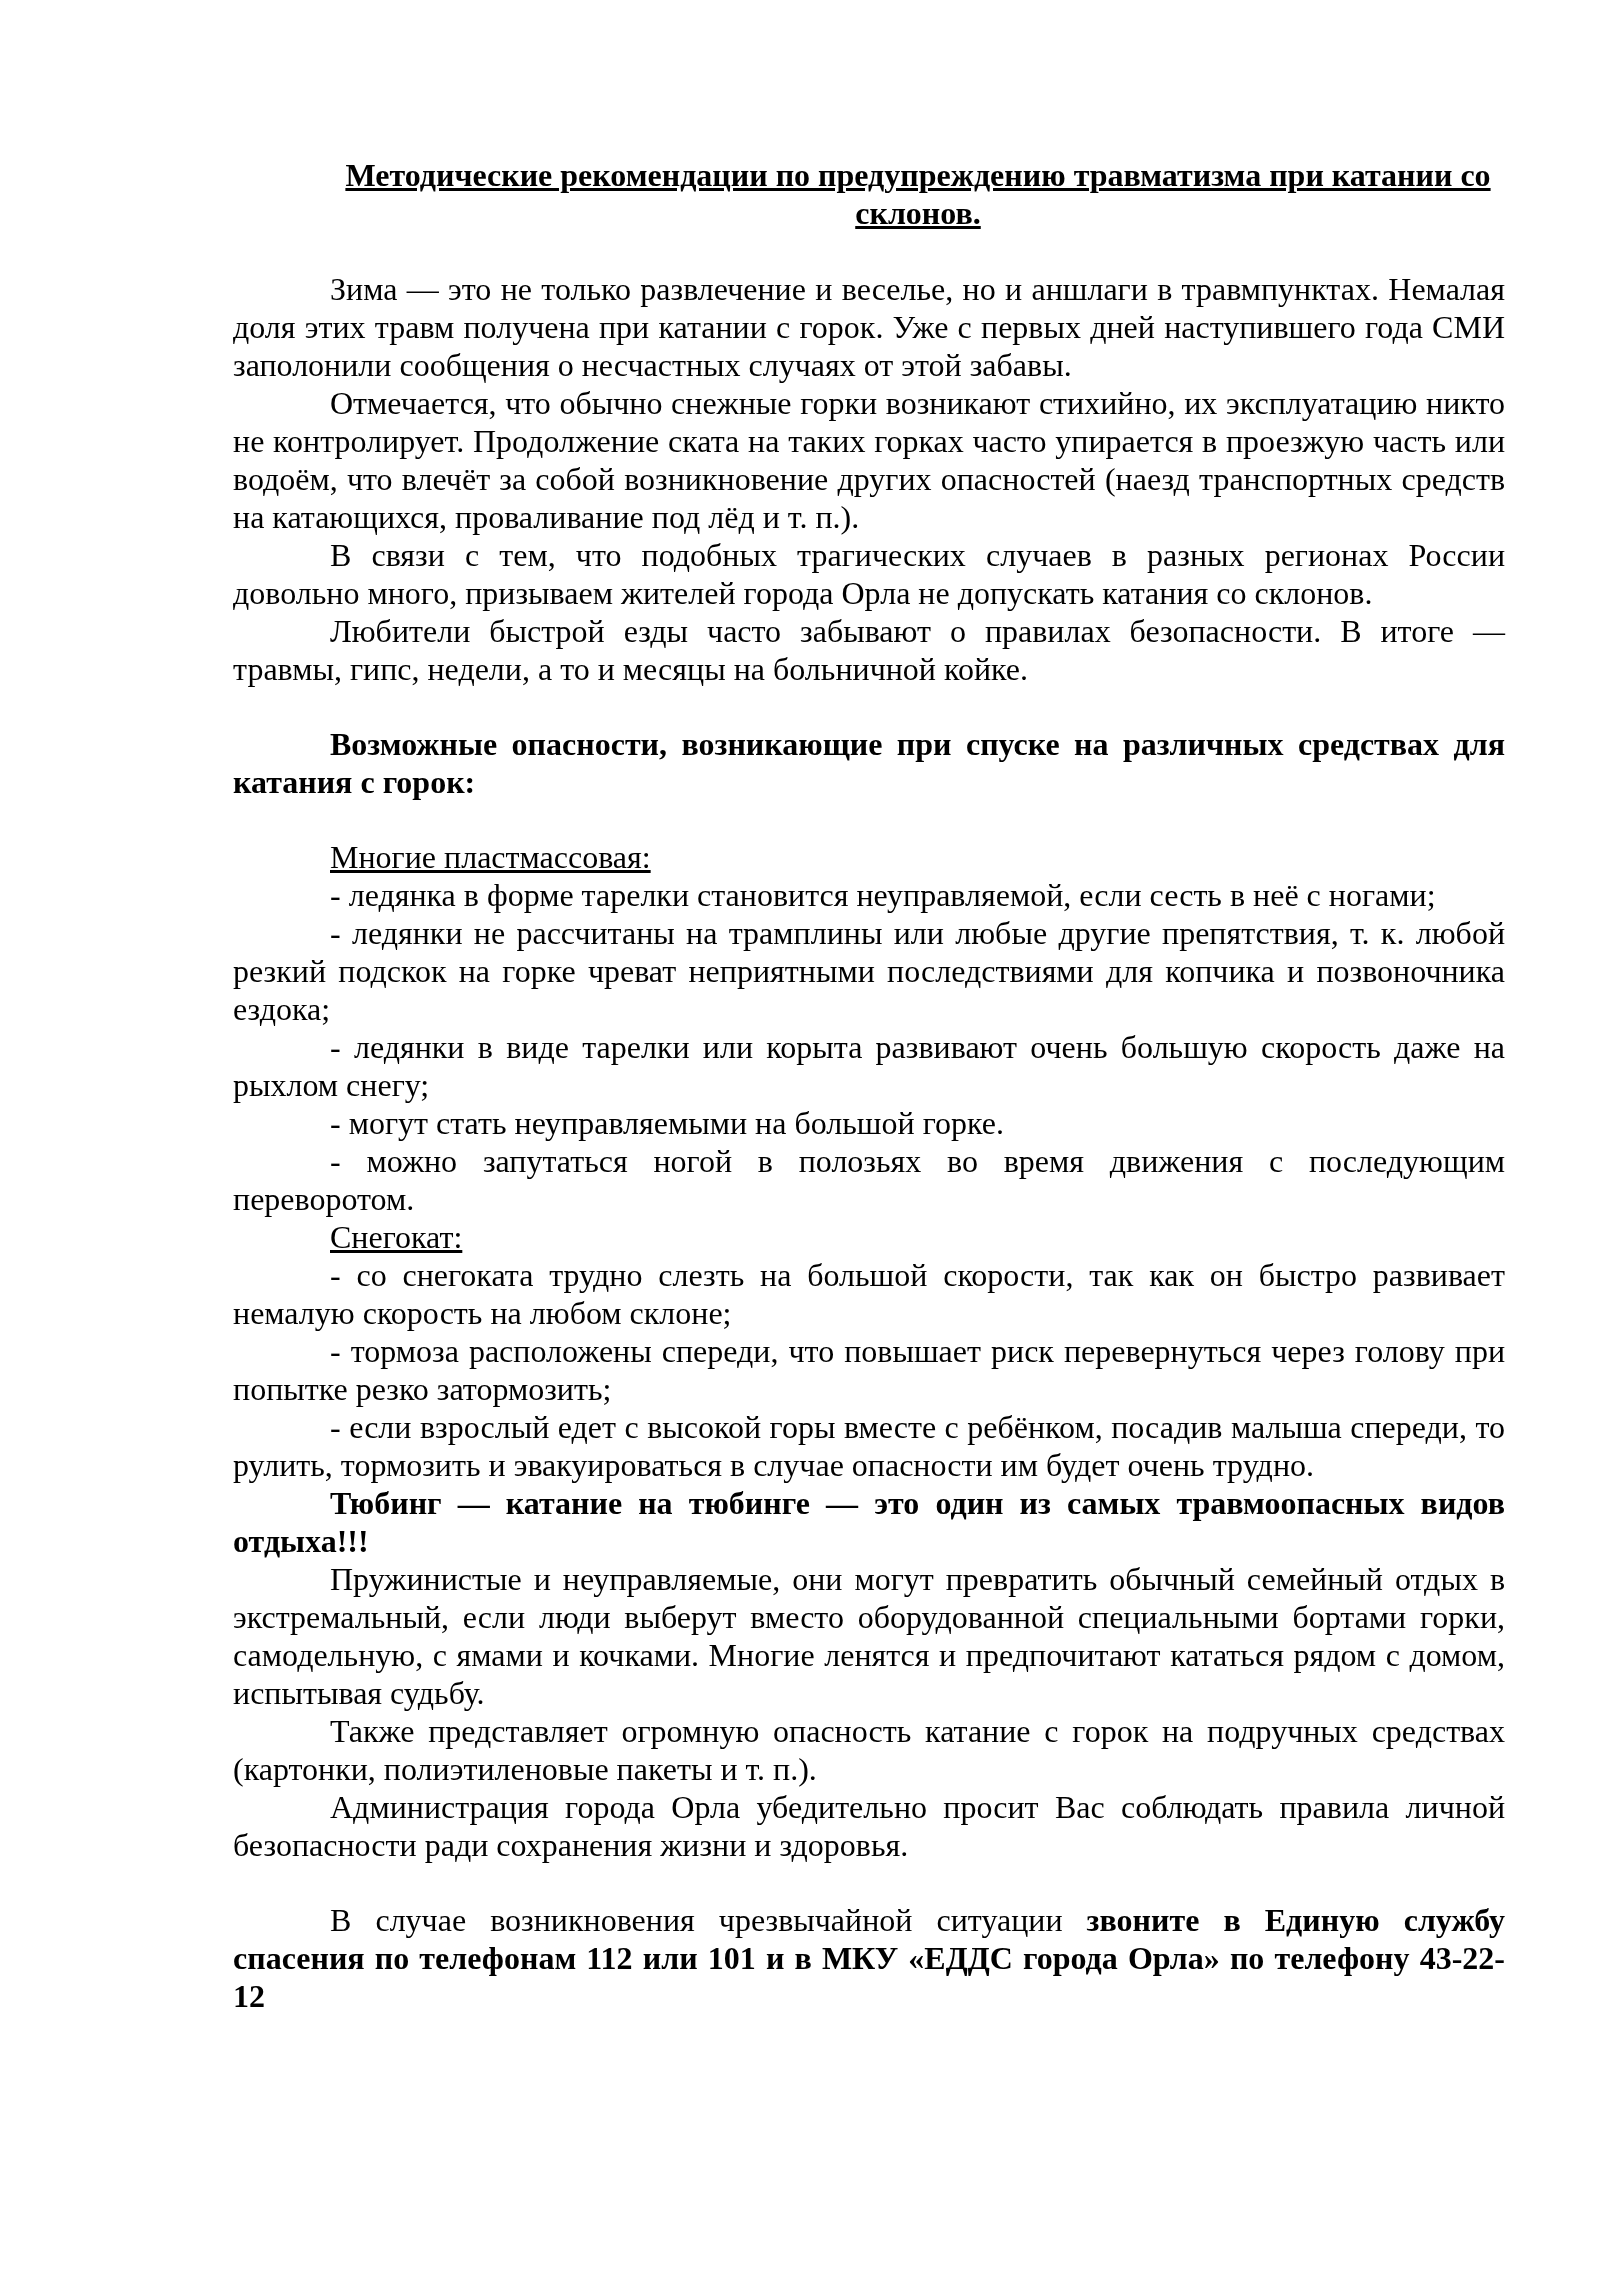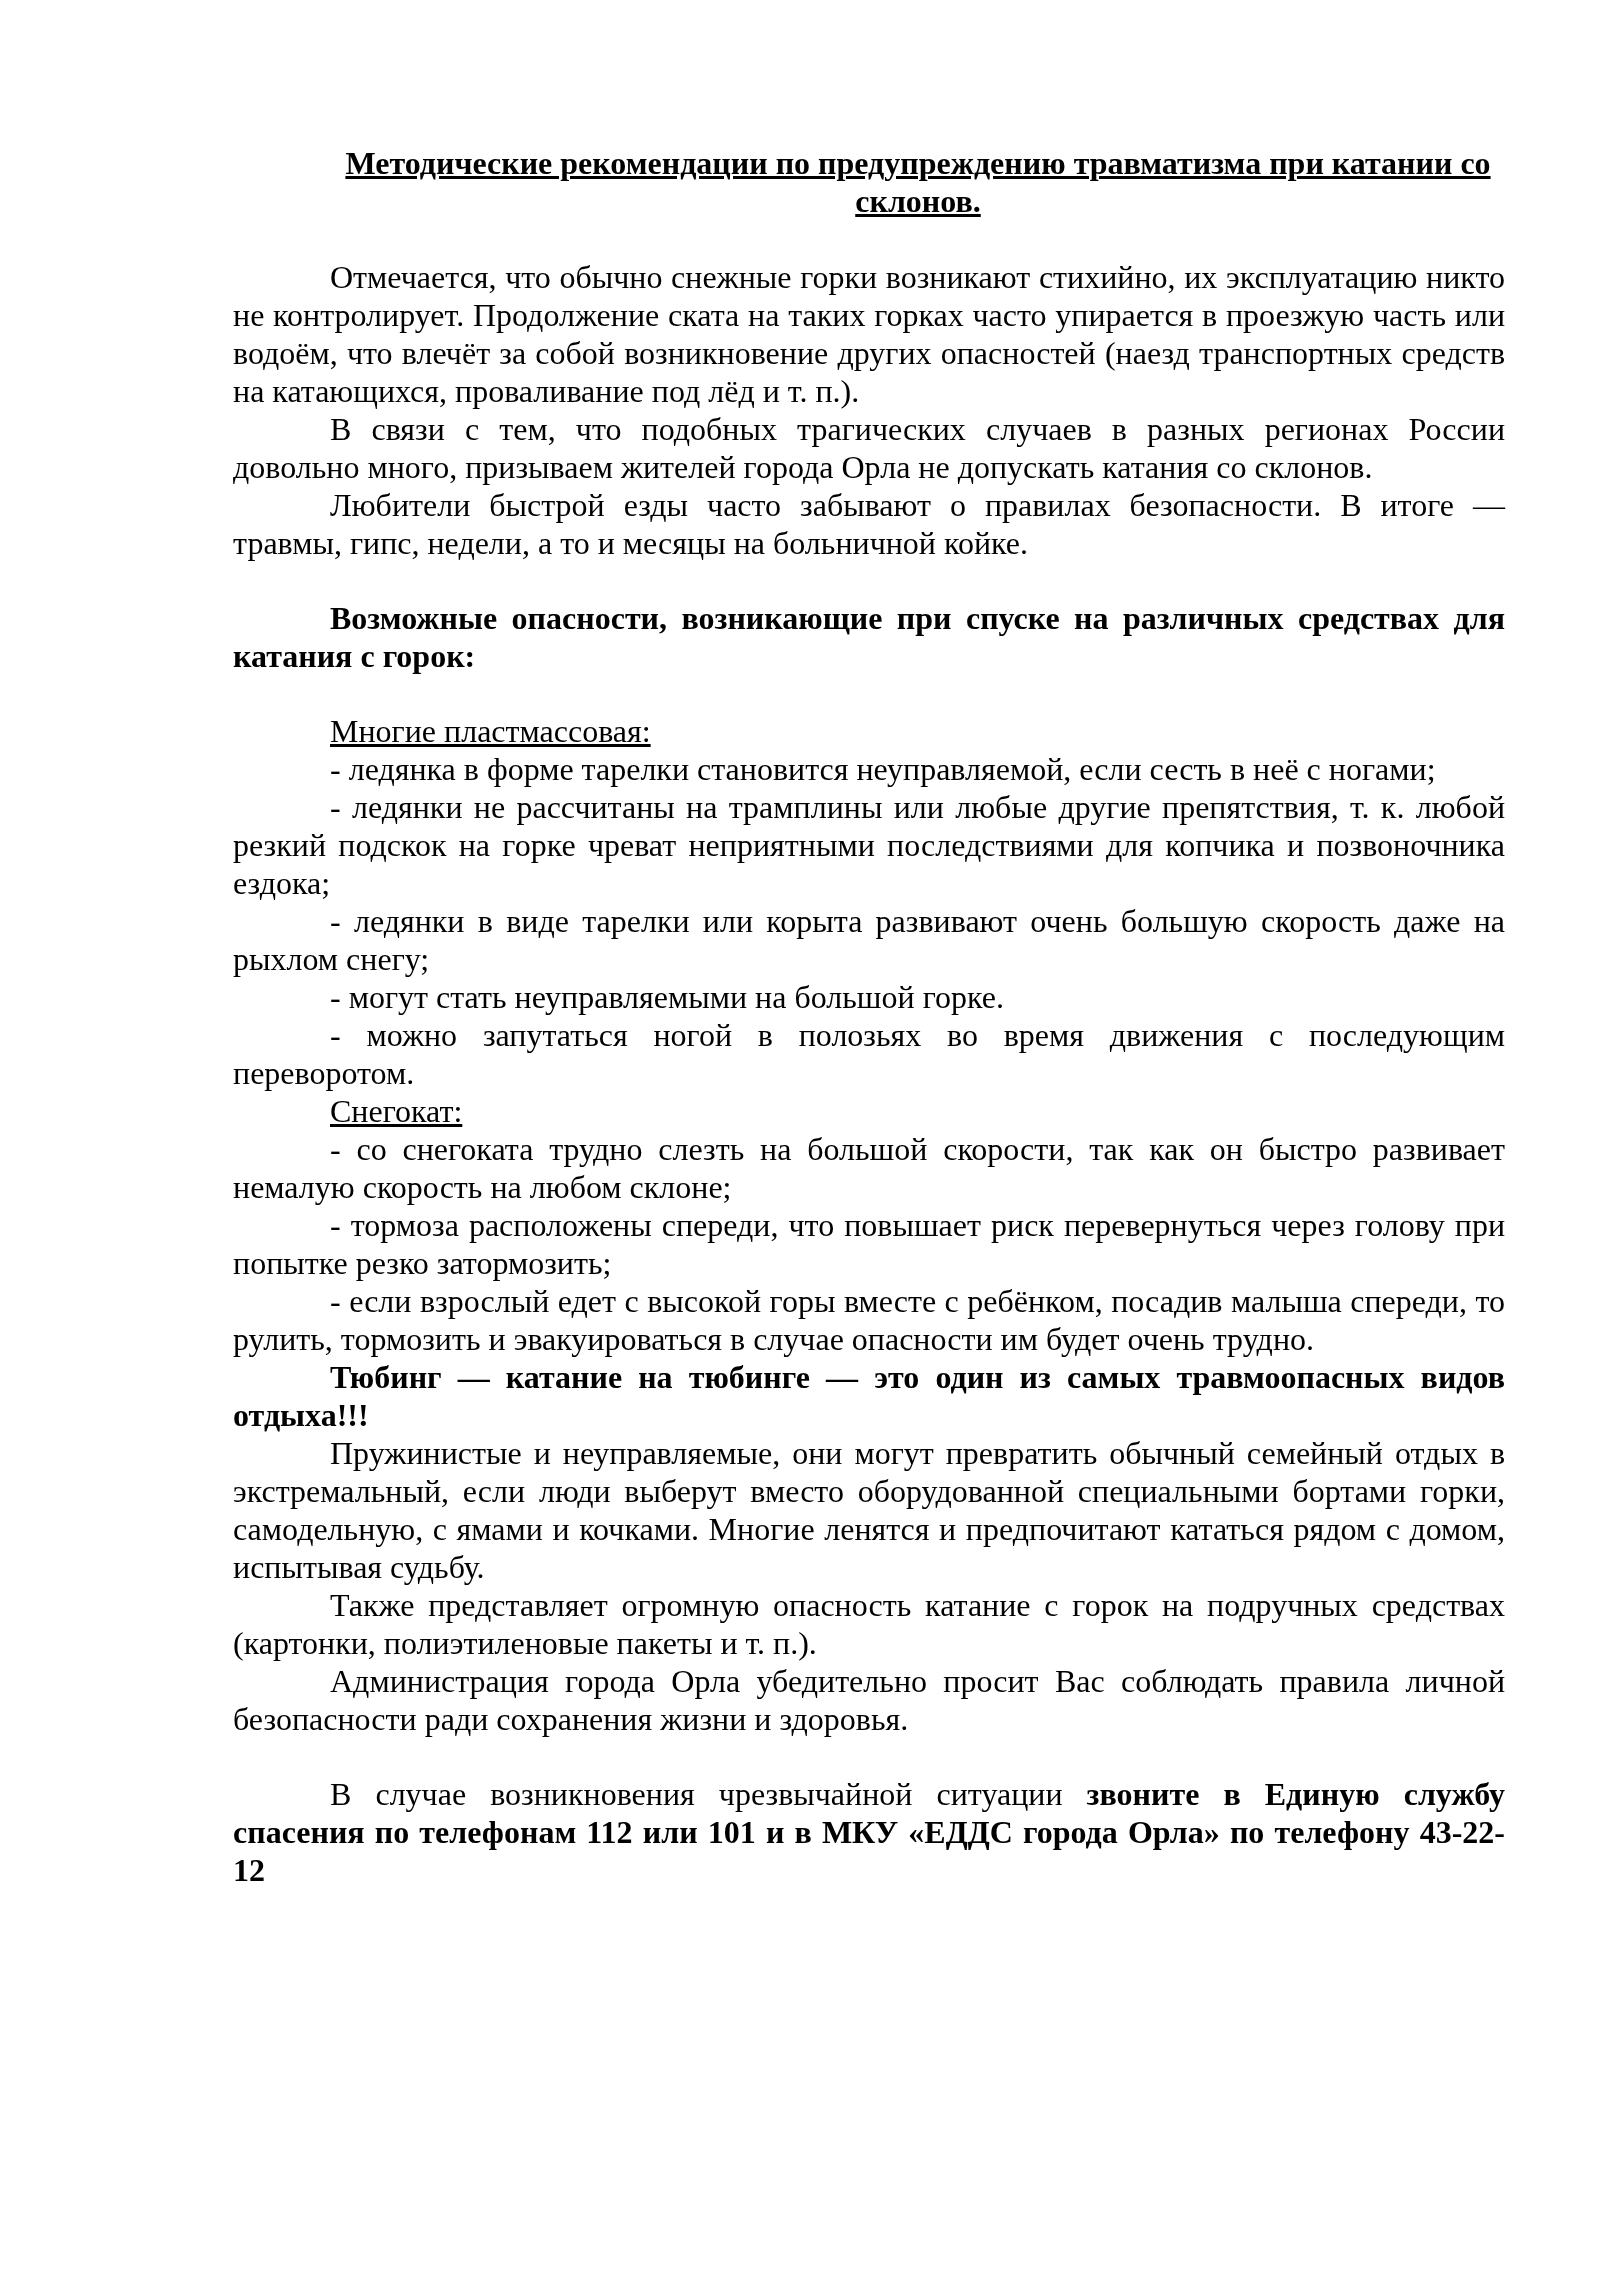--- a/index.html
+++ b/index.html
@@ -11,21 +11,21 @@
       width: 1623px;
       height: 2295px;
       position: relative;
       overflow: hidden;
       font-family: "Liberation Serif", "DejaVu Serif", serif;
       color: #000000;
     }
     .page {
       position: absolute;
       left: 233px;
-      top: 144px;
+      top: 156px;
       width: 1272px;
       font-size: 32px;
       line-height: 38px;
     }
     .title {
       font-weight: bold;
       text-decoration: underline;
       text-align: center;
       margin: 0;
       padding-left: 98px;
@@ -52,20 +52,21 @@
 
 <div class="page">
 
   <h1 class="title" style="font-size:32px; line-height:38px;">
     <span>Методические рекомендации по предупреждению травматизма при катании со</span>
     <span>склонов.</span>
   </h1>
 
   <div class="gap-title"></div>
 
+  <p>Зима — это не только развлечение и веселье, но и аншлаги в травмпунктах. Немалая доля этих травм получена при катании с горок. Уже с первых дней наступившего года СМИ заполонили сообщения о несчастных случаях от этой забавы.</p>
   <p>Отмечается, что обычно снежные горки возникают стихийно, их эксплуатацию никто не контролирует. Продолжение ската на таких горках часто упирается в проезжую часть или водоём, что влечёт за собой возникновение других опасностей (наезд транспортных средств на катающихся, проваливание под лёд и т. п.).</p>
   <p> В связи с тем, что подобных трагических случаев в разных регионах России довольно много, призываем жителей города Орла не допускать катания со склонов.</p>
   <p>Любители быстрой езды часто забывают о правилах безопасности. В итоге — травмы, гипс, недели, а то и месяцы на больничной койке.</p>
 
   <div class="gap"></div>
 
   <p class="heading">Возможные опасности, возникающие при спуске на различных средствах для катания с горок:</p>
 
   <div class="gap"></div>
 

